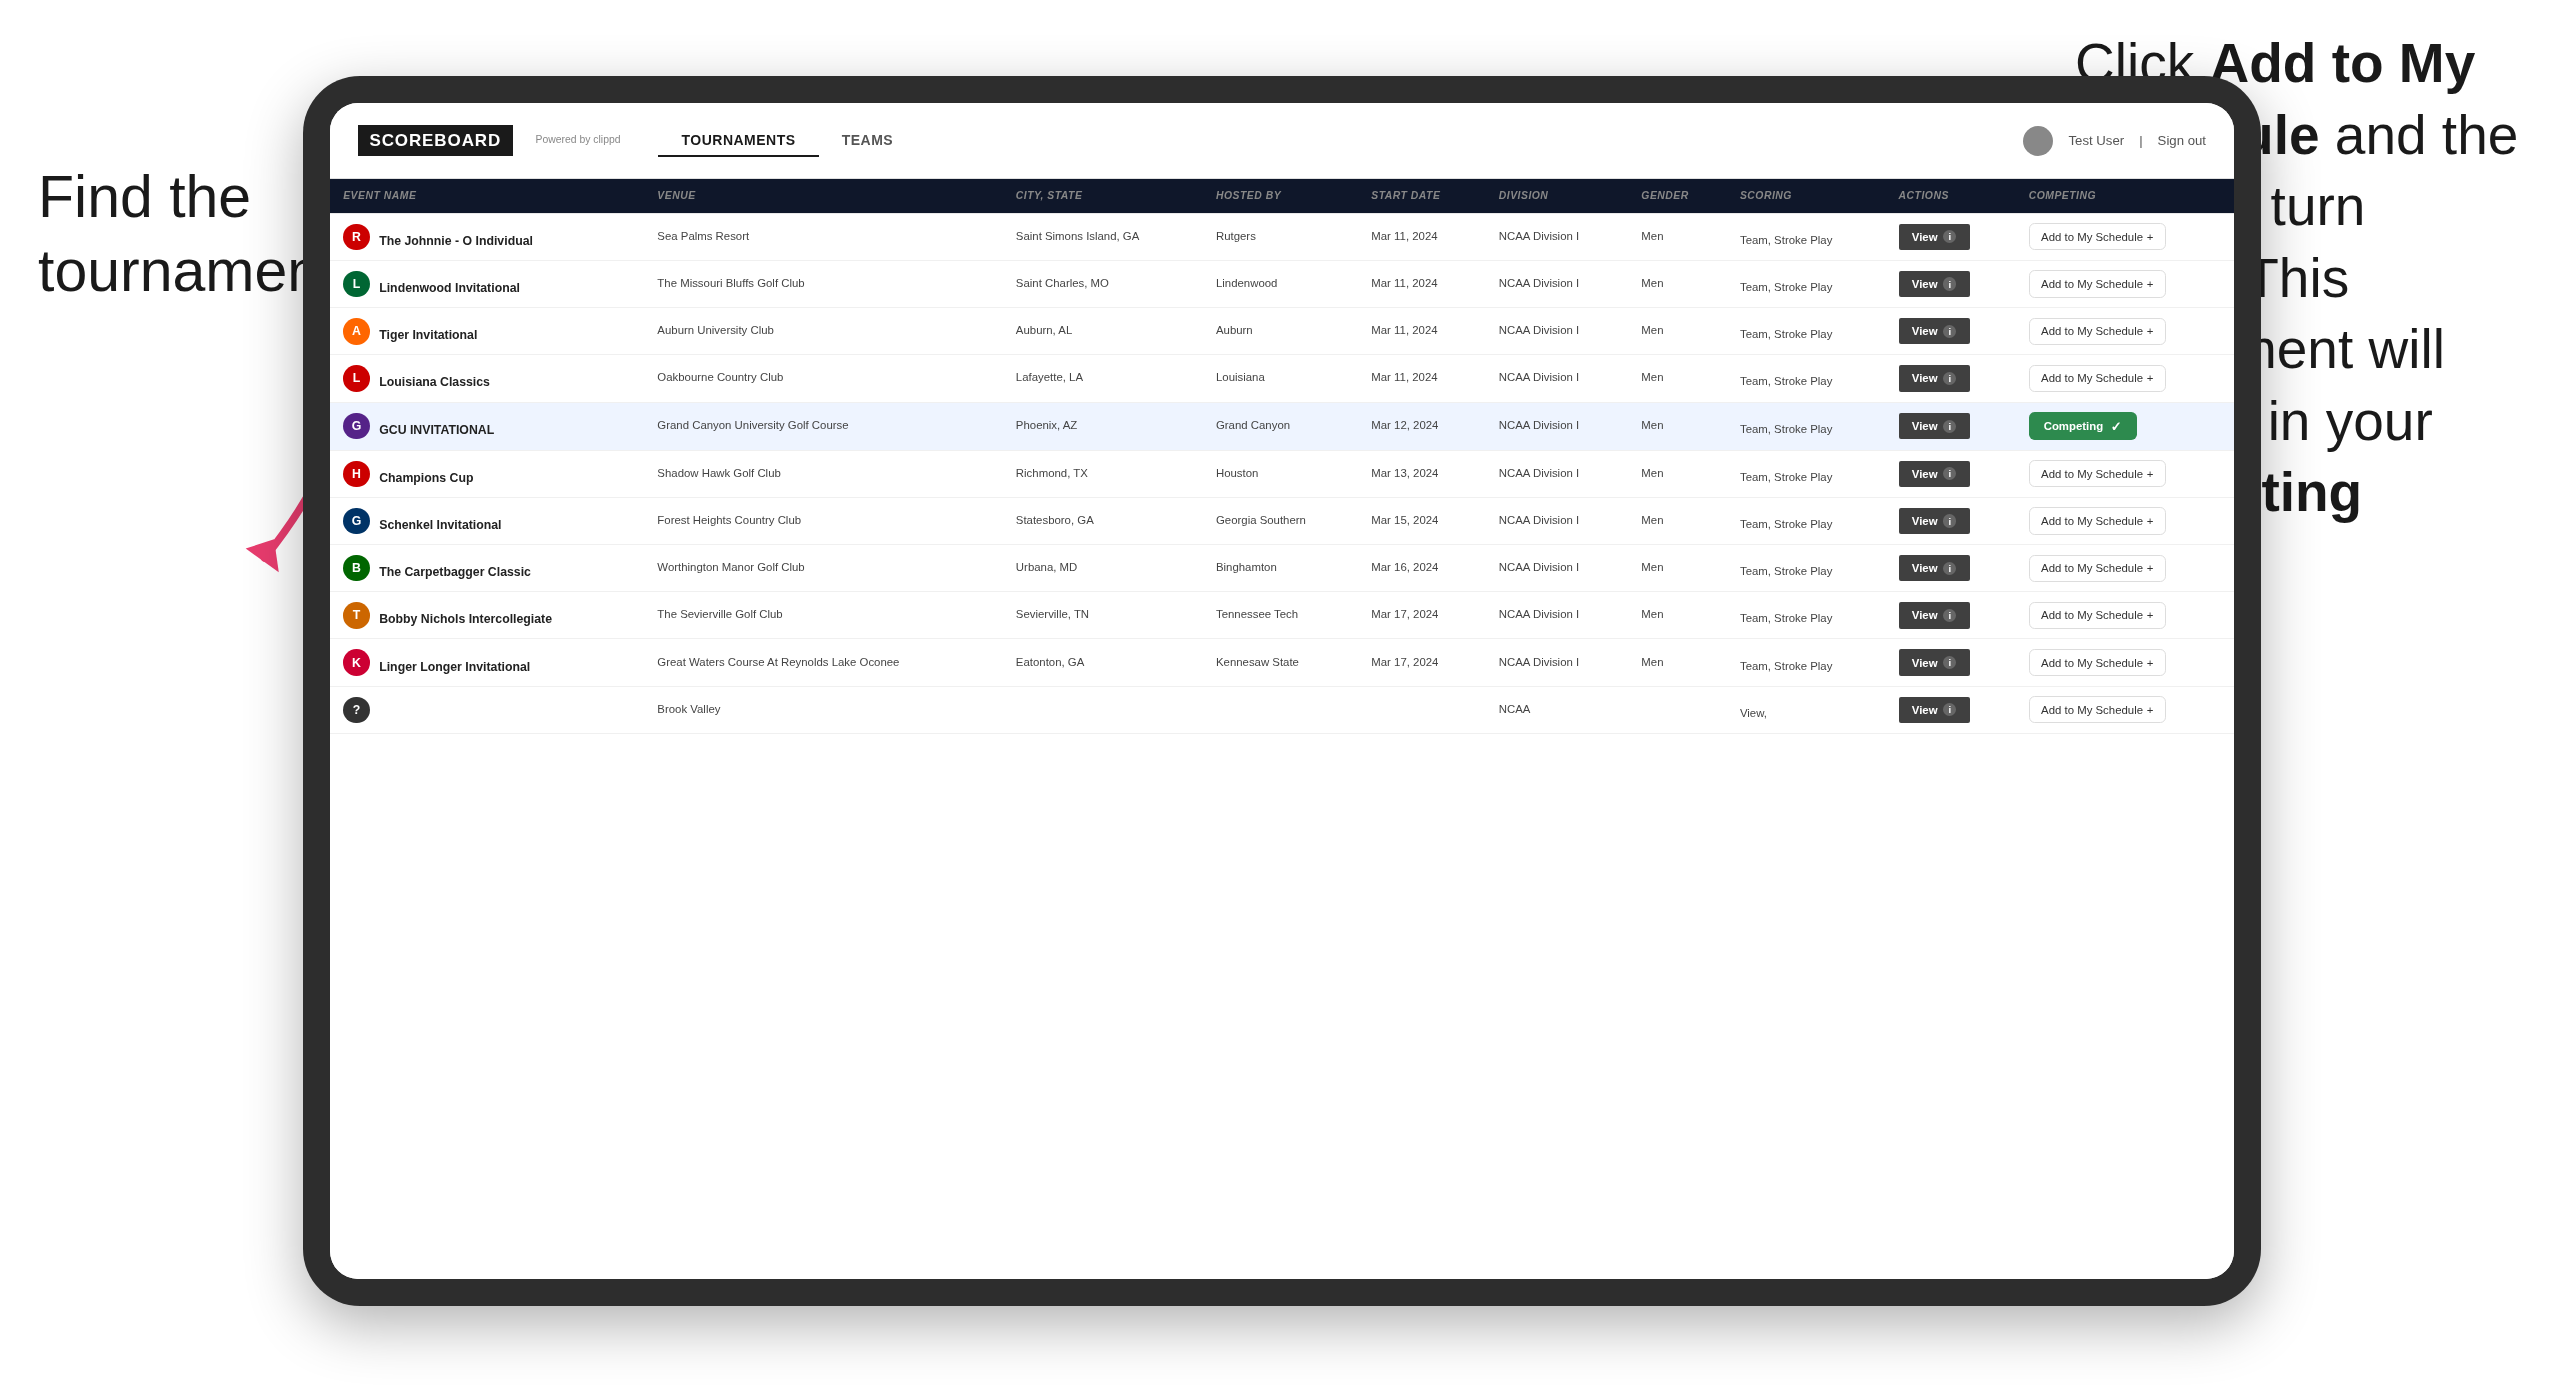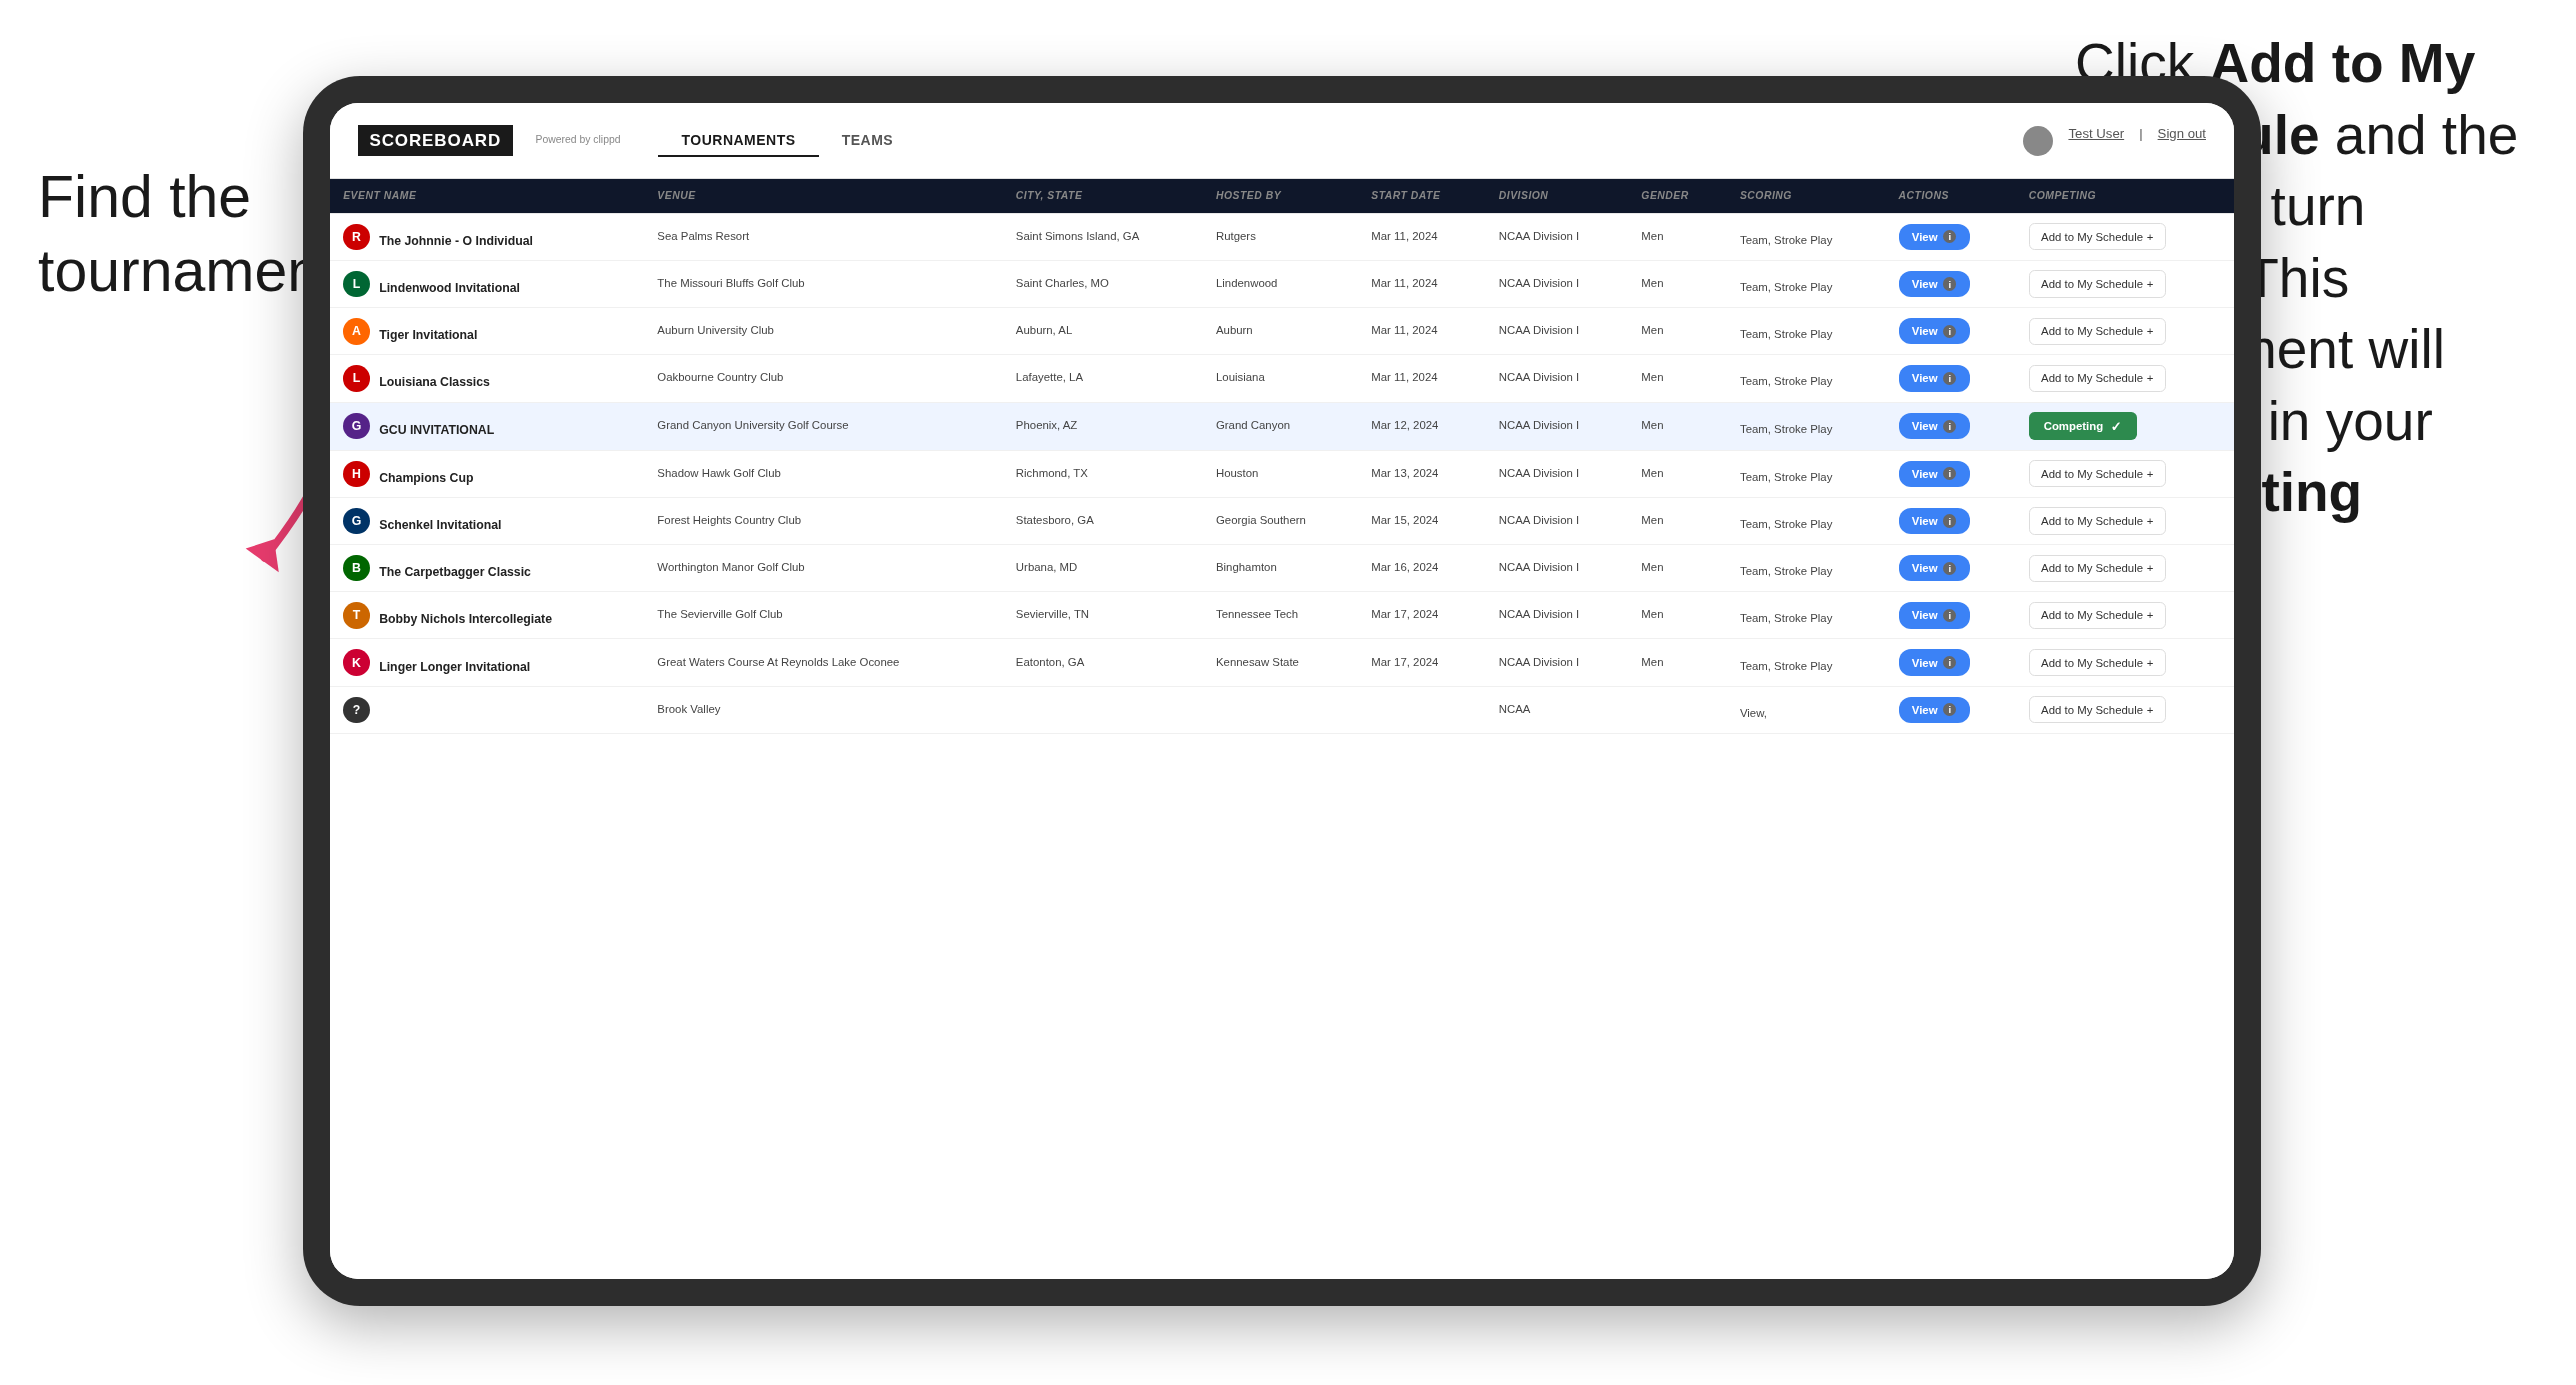--- a/index.html
+++ b/index.html
@@ -127,25 +127,24 @@
       letter-spacing: 0.5px;
     }
 
     .nav-tab.active {
       color: #1a1a1a;
       border-bottom: 2.8px solid #1a1a1a;
     }
 
     .header-right {
       display: flex;
-      align-items: flex-start;
+      align-items: center;
       gap: 15px;
       font-size: 13.2px;
       color: #555;
-      text-decoration: underline;
     }
 
     .user-avatar {
       width: 30px;
       height: 30px;
       background: #888;
       border-radius: 50%;
     }
 
     .sign-out-link {
@@ -231,24 +230,24 @@
     }
 
     .scoring-text {
       font-size: 11.4px;
       color: #444;
       line-height: 1.4;
       margin-top: 8px;
     }
 
     .view-btn {
-      background: #3b82f6;
+      background: #404040;
       color: #fff;
       border: none;
-      border-radius: 12px;
+      border-radius: 2px;
       padding: 6.6px 13.2px;
       font-size: 11.4px;
       font-weight: 600;
       cursor: pointer;
       display: flex;
       align-items: center;
       gap: 5.7px;
       white-space: nowrap;
       text-align: center;
     }

